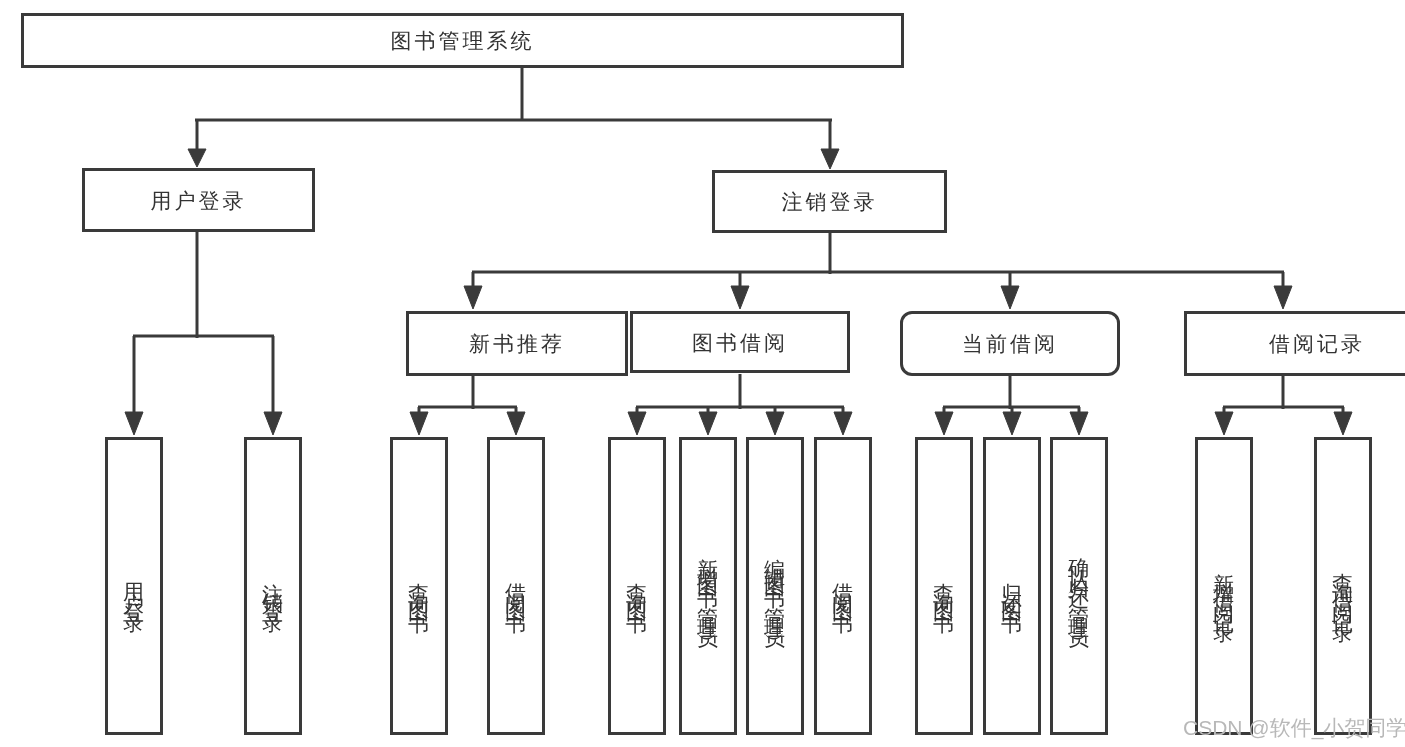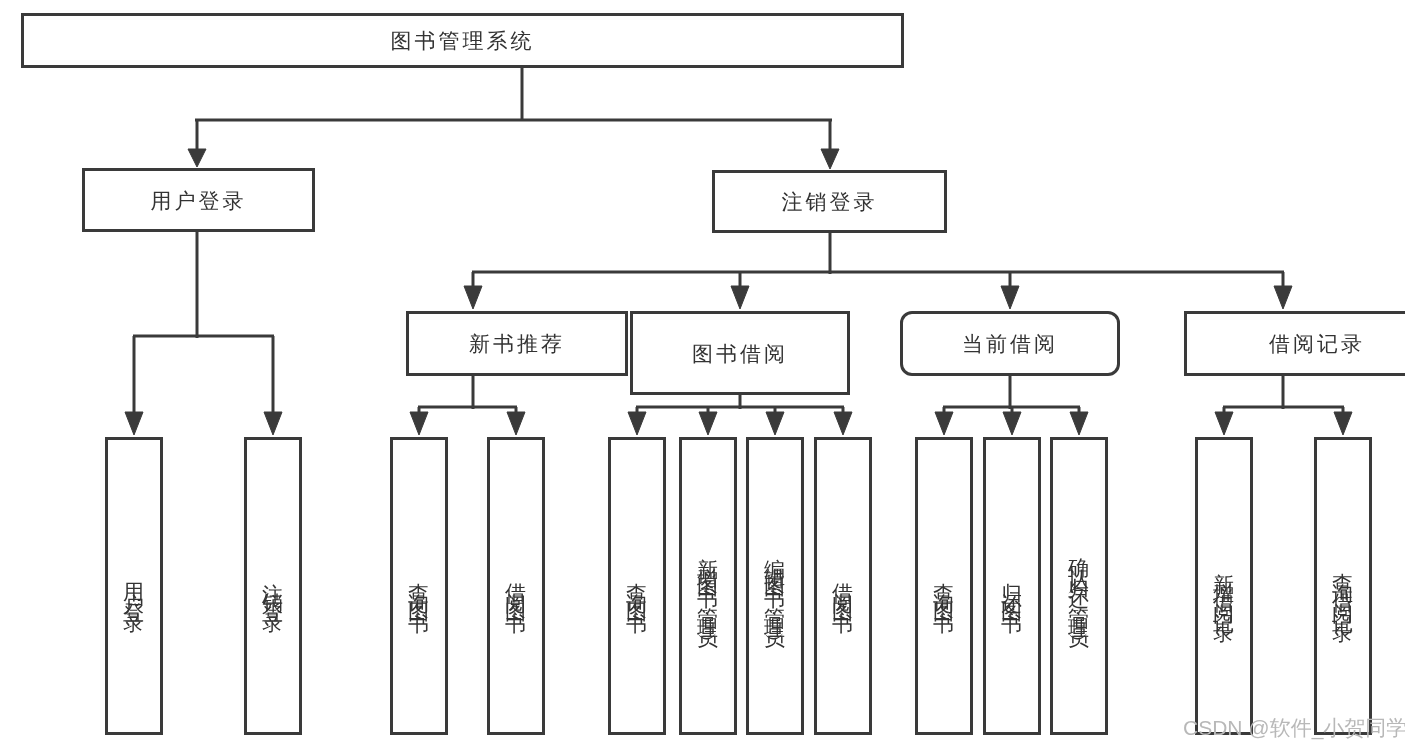--- a/index.html
+++ b/index.html
@@ -24,21 +24,21 @@
     color:#333333;
     font-size:21px;
     letter-spacing:3px;
     text-align:center;
     line-height:1;
   }
   .root  { left:21px;  top:13px;  width:883px; height:55px; }
   .b-user{ left:82px;  top:168px; width:233px;  height:64px; }
   .b-mgmt{ left:712px; top:170px; width:235px;  height:63px; }
   .m1 { left:362px;  top:311px; width:222px; height:65px;margin-left:44px; }
-  .m2 { left:630px;  top:311px; width:220px; height:84px; }
+  .m2 { left:630px;  top:311px; width:220px; height:62px; }
   .m3 { left:900px;  top:311px; width:220px; height:65px;border-radius:12px; }
   .m4 { left:1172px; top:311px; width:266px; height:65px;margin-left:12px; }
   .leaf {
     top:437px; height:298px; width:58px;
     letter-spacing:0;
   }
   .leaf span {
     writing-mode:vertical-rl;
     letter-spacing:10px;
     font-size:21px;

